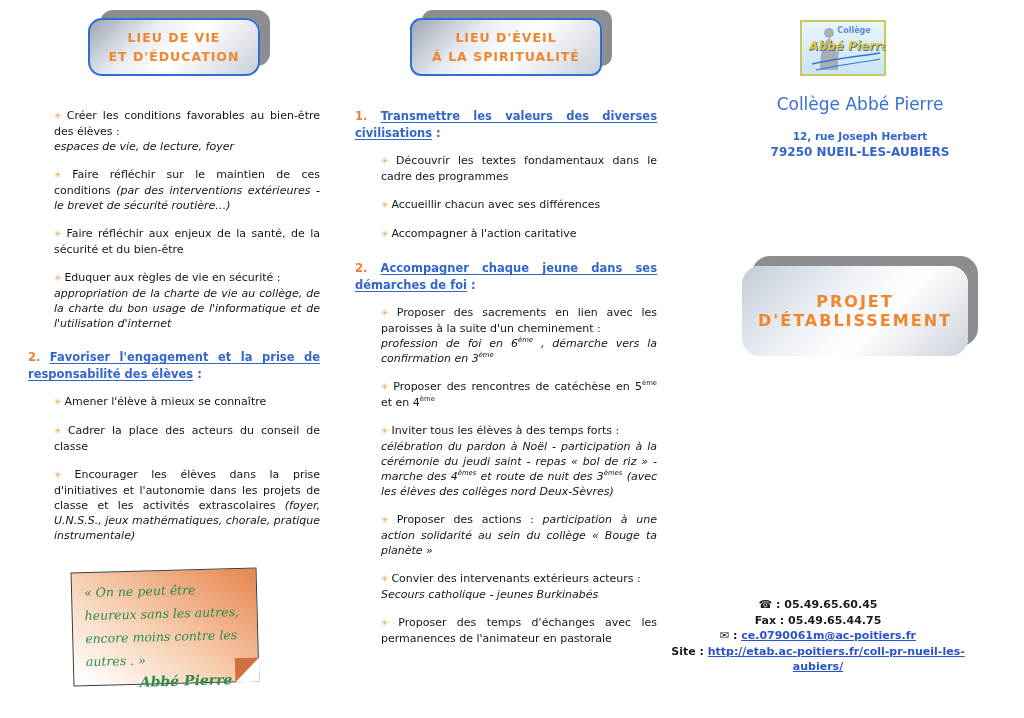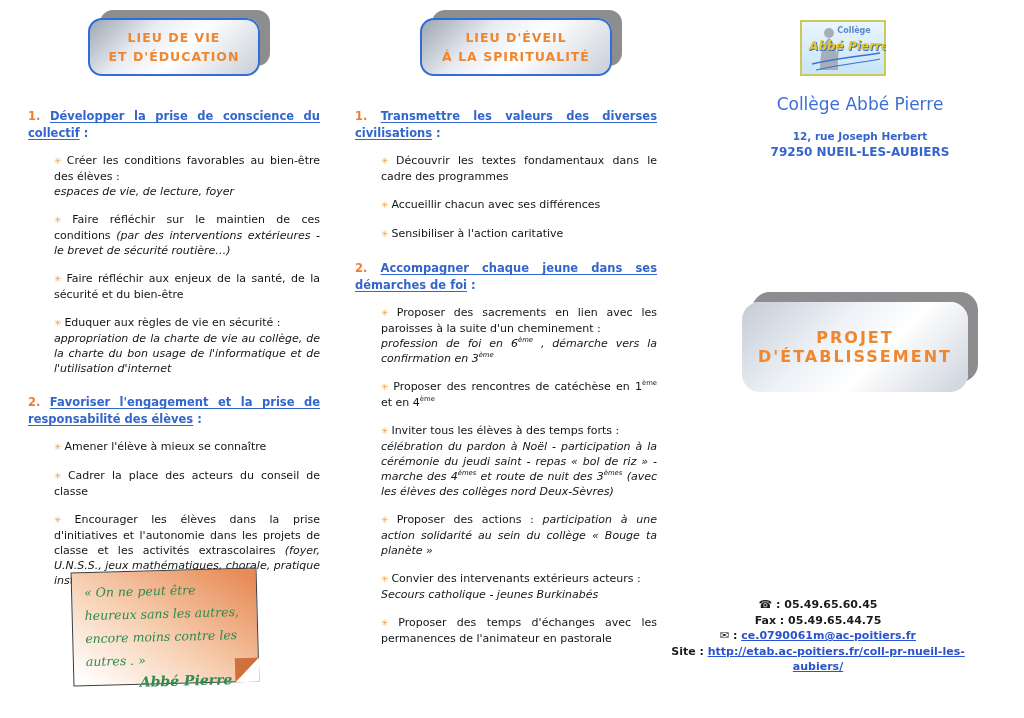--- a/index.html
+++ b/index.html
@@ -14,29 +14,29 @@
   .hdr-box{
     position:absolute;
     border:2px solid #2e6ed6;border-radius:14px;
     background:linear-gradient(135deg,#9ea6b2 0%,#e8ecf2 32%,#ffffff 55%,#c9ced8 100%);
     box-shadow:11px -9px 0 -1px #8d8d90;
     display:flex;flex-direction:column;justify-content:center;align-items:center;
     color:#f0862d;font-weight:bold;font-size:12.5px;letter-spacing:1px;line-height:1.55;
     text-align:center;
   }
   #hdr-left{left:88px;top:18px;width:168px;height:54px;}
-  #hdr-mid{left:420px;top:18px;width:188px;height:54px;}
+  #hdr-mid{left:410px;top:18px;width:188px;height:54px;border-radius:11px;}
 
   .title-box{
     position:absolute;left:742px;top:266px;width:226px;height:90px;
     border-radius:18px;
     background:linear-gradient(135deg,#c4cbd6 0%,#eef2f7 38%,#ffffff 60%,#ccd2dc 100%);
     box-shadow:10px -10px 0 0 #8d8d90;
     display:flex;flex-direction:column;justify-content:center;align-items:center;gap:0;
-    color:#f0862d;font-weight:bold;font-size:16px;letter-spacing:2px;margin-top:36px;
+    color:#f0862d;font-weight:bold;font-size:16px;letter-spacing:2px;
   }
 
   
   .txtcol{position:absolute;top:108px;color:#111;}
   #col-left{left:28px;width:292px;}
   #col-mid{left:355px;width:302px;}
   .section{margin-bottom:4px;}
   .sec-head{
     color:#3366cc;font-weight:bold;font-size:11.5px;line-height:17px;
     margin:18px 0 11px 0;text-align:justify;
@@ -139,45 +139,44 @@
     <div class="addr2">79250 NUEIL-LES-AUBIERS</div>
   </div>
 
   <div class="title-box">
     <span>PROJET</span>
     <span>D'ÉTABLISSEMENT</span>
   </div>
 
   <div class="txtcol" id="col-left">
       <div class="section">
-        <div class="sec-head"><span class="sec-num">1. </span><span class="sec-title">Développer la prise de conscience du collectif</span><span class="sec-colon"> :</span></div>
         <div class="bullet"><span class="glyph">✳ </span><span>Créer les conditions favorables au bien-être des élèves :</span><br><span class="it">espaces de vie, de lecture, foyer</span></div>
         <div class="bullet"><span class="glyph">✳ </span><span>Faire réfléchir sur le maintien de ces conditions </span><span class="it">(par des interventions extérieures - le brevet de sécurité routière…)</span></div>
         <div class="bullet"><span class="glyph">✳ </span><span>Faire réfléchir aux enjeux de la santé, de la sécurité et du bien-être</span></div>
         <div class="bullet"><span class="glyph">✳ </span><span>Eduquer aux règles de vie en sécurité :</span><br><span class="it">appropriation de la charte de vie au collège, de la charte du bon usage de l'informatique et de l'utilisation d'internet</span></div>
       </div>
       <div class="section">
         <div class="sec-head"><span class="sec-num">2. </span><span class="sec-title">Favoriser l'engagement et la prise de responsabilité des élèves</span><span class="sec-colon"> :</span></div>
         <div class="bullet"><span class="glyph">✳ </span><span>Amener l'élève à mieux se connaître</span></div>
         <div class="bullet"><span class="glyph">✳ </span><span>Cadrer la place des acteurs du conseil de classe</span></div>
         <div class="bullet"><span class="glyph">✳ </span><span>Encourager les élèves dans la prise d'initiatives et l'autonomie dans les projets de classe et les activités extrascolaires </span><span class="it">(foyer, U.N.S.S., jeux mathématiques, chorale, pratique instrumentale)</span></div>
       </div>
     </div>
 
   <div class="txtcol" id="col-mid">
       <div class="section">
         <div class="sec-head"><span class="sec-num">1. </span><span class="sec-title">Transmettre les valeurs des diverses civilisations</span><span class="sec-colon"> :</span></div>
         <div class="bullet"><span class="glyph">✳ </span><span>Découvrir les textes fondamentaux dans le cadre des programmes</span></div>
         <div class="bullet"><span class="glyph">✳ </span><span>Accueillir chacun avec ses différences</span></div>
-        <div class="bullet"><span class="glyph">✳ </span><span>Sensibiliser à l'action caritative</span></div>
+        <div class="bullet"><span class="glyph">✳ </span><span>Accompagner à l'action caritative</span></div>
       </div>
       <div class="section">
         <div class="sec-head"><span class="sec-num">2. </span><span class="sec-title">Accompagner chaque jeune dans ses démarches de foi</span><span class="sec-colon"> :</span></div>
         <div class="bullet"><span class="glyph">✳ </span><span>Proposer des sacrements en lien avec les paroisses à la suite d'un cheminement :</span><br><span class="it">profession de foi en 6</span><sup class="it">ème</sup><span class="it"> , démarche vers la confirmation en 3</span><sup class="it">ème</sup></div>
-        <div class="bullet"><span class="glyph">✳ </span><span>Proposer des rencontres de catéchèse en 1</span><sup>ème</sup><span> et en 4</span><sup>ème</sup></div>
+        <div class="bullet"><span class="glyph">✳ </span><span>Proposer des rencontres de catéchèse en 5</span><sup>ème</sup><span> et en 4</span><sup>ème</sup></div>
         <div class="bullet"><span class="glyph">✳ </span><span>Inviter tous les élèves à des temps forts :</span><br><span class="it">célébration du pardon à Noël - participation à la cérémonie du jeudi saint - repas « bol de riz » - marche des 4</span><sup class="it">èmes</sup><span class="it"> et route de nuit des 3</span><sup class="it">èmes</sup><span class="it"> (avec les élèves des collèges nord Deux-Sèvres)</span></div>
       </div>
       <div class="section">
         <div class="bullet"><span class="glyph">✳ </span><span>Proposer des actions : </span><span class="it">participation à une action solidarité au sein du collège « Bouge ta planète »</span></div>
         <div class="bullet"><span class="glyph">✳ </span><span>Convier des intervenants extérieurs acteurs :</span><br><span class="it">Secours catholique - jeunes Burkinabés</span></div>
         <div class="bullet"><span class="glyph">✳ </span><span>Proposer des temps d'échanges avec les permanences de l'animateur en pastorale</span></div>
       </div>
     </div>
 
   <div class="note">

